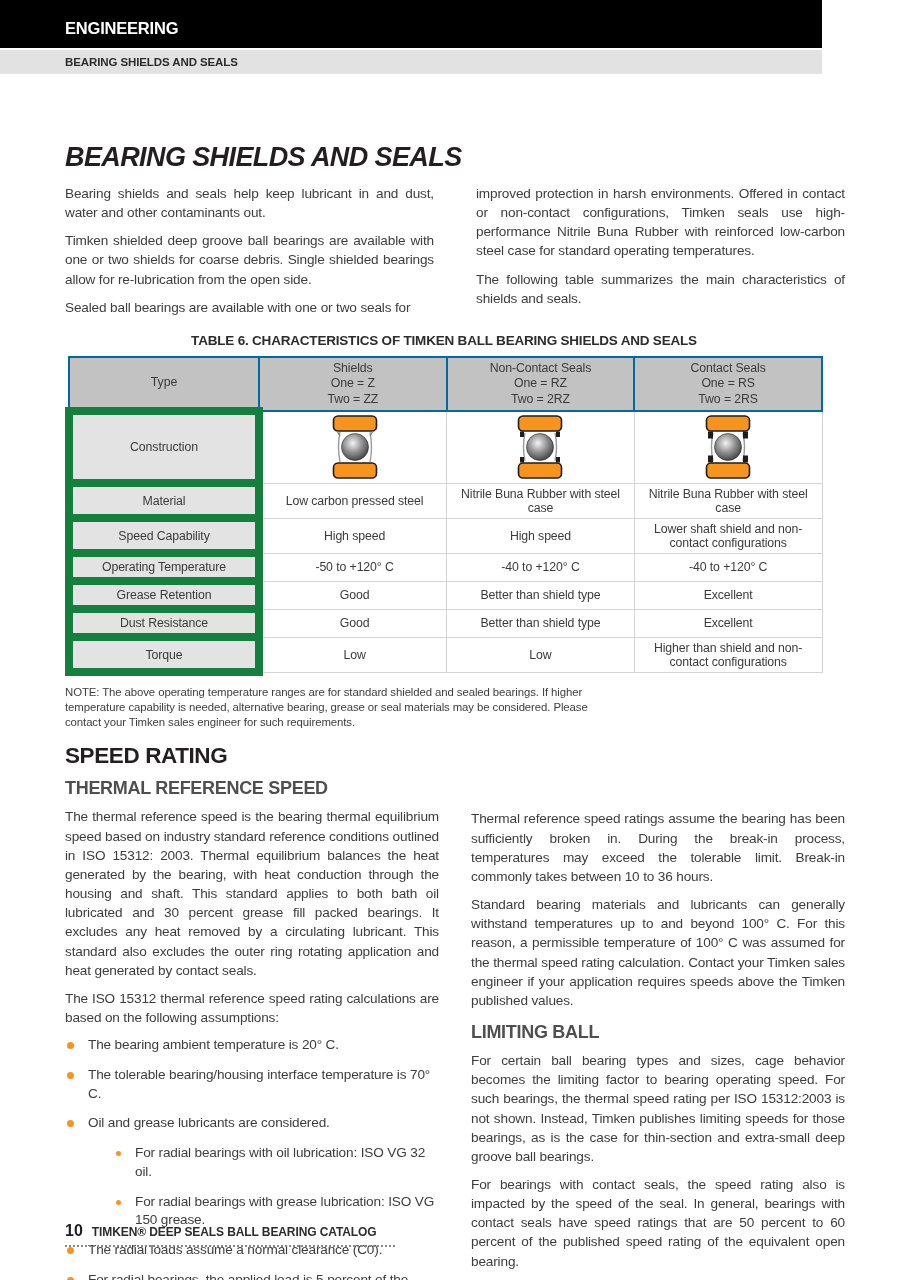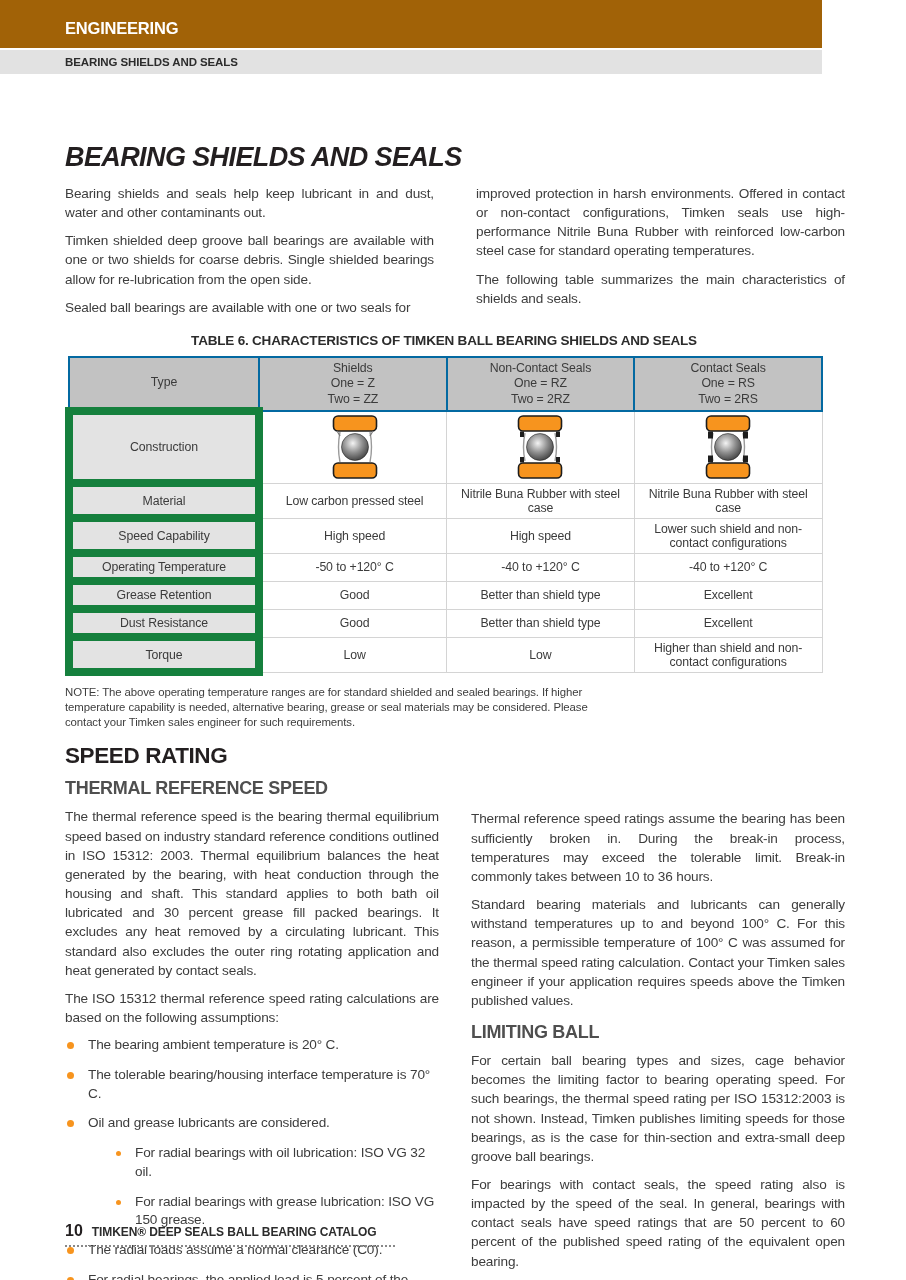--- a/index.html
+++ b/index.html
@@ -1,20 +1,20 @@
 <!DOCTYPE html>
 <html><head>
 <meta charset="utf-8">
 <style>
   * { margin:0; padding:0; box-sizing:border-box; }
   body { background:#888; font-family:"Liberation Sans", sans-serif; }
   .page { width:906px; height:1280px; background:#fff; position:relative; margin:0 auto; overflow:hidden; color:#3d3d3d; }
 
   
-  .topbar { width:822px; height:48px; background:#a16207; display:flex; align-items:center; }
+  .topbar { width:822px; height:48px; background:#000000; display:flex; align-items:center; }
   .topbar .kicker { color:#fff; font-size:16.5px; font-weight:bold; letter-spacing:-0.2px; margin-left:65px; margin-top:8px; }
   .subbar { width:822px; height:26px; background:#e2e2e2; display:flex; align-items:center; border-top:2px solid #fff; }
   .subbar .section { color:#2c2c2c; font-size:11.5px; font-weight:bold; letter-spacing:-0.1px; margin-left:65px; }
 
   .content { padding:0 61px 0 65px; }
 
   h1.doc-title { font-size:27px; font-style:italic; font-weight:900; color:#231f20; letter-spacing:-0.6px; margin-top:68px; }
 
   .twocol { display:flex; gap:42px; margin-top:11px; }
   .col { flex:1; min-width:0; }
@@ -176,21 +176,21 @@
       <tr class="r">
         <td class="lbl">Material</td>
         <td class="val">Low carbon pressed steel</td>
         <td class="val">Nitrile Buna Rubber with steel case</td>
         <td class="val">Nitrile Buna Rubber with steel case</td>
       </tr>
       <tr class="r">
         <td class="lbl">Speed Capability</td>
         <td class="val">High speed</td>
         <td class="val">High speed</td>
-        <td class="val">Lower such shield and non-contact configurations</td>
+        <td class="val">Lower shaft shield and non-contact configurations</td>
       </tr>
       <tr class="r">
         <td class="lbl">Operating Temperature</td>
         <td class="val">-50 to +120° C</td>
         <td class="val">-40 to +120° C</td>
         <td class="val">-40 to +120° C</td>
       </tr>
       <tr class="r">
         <td class="lbl">Grease Retention</td>
         <td class="val">Good</td>

